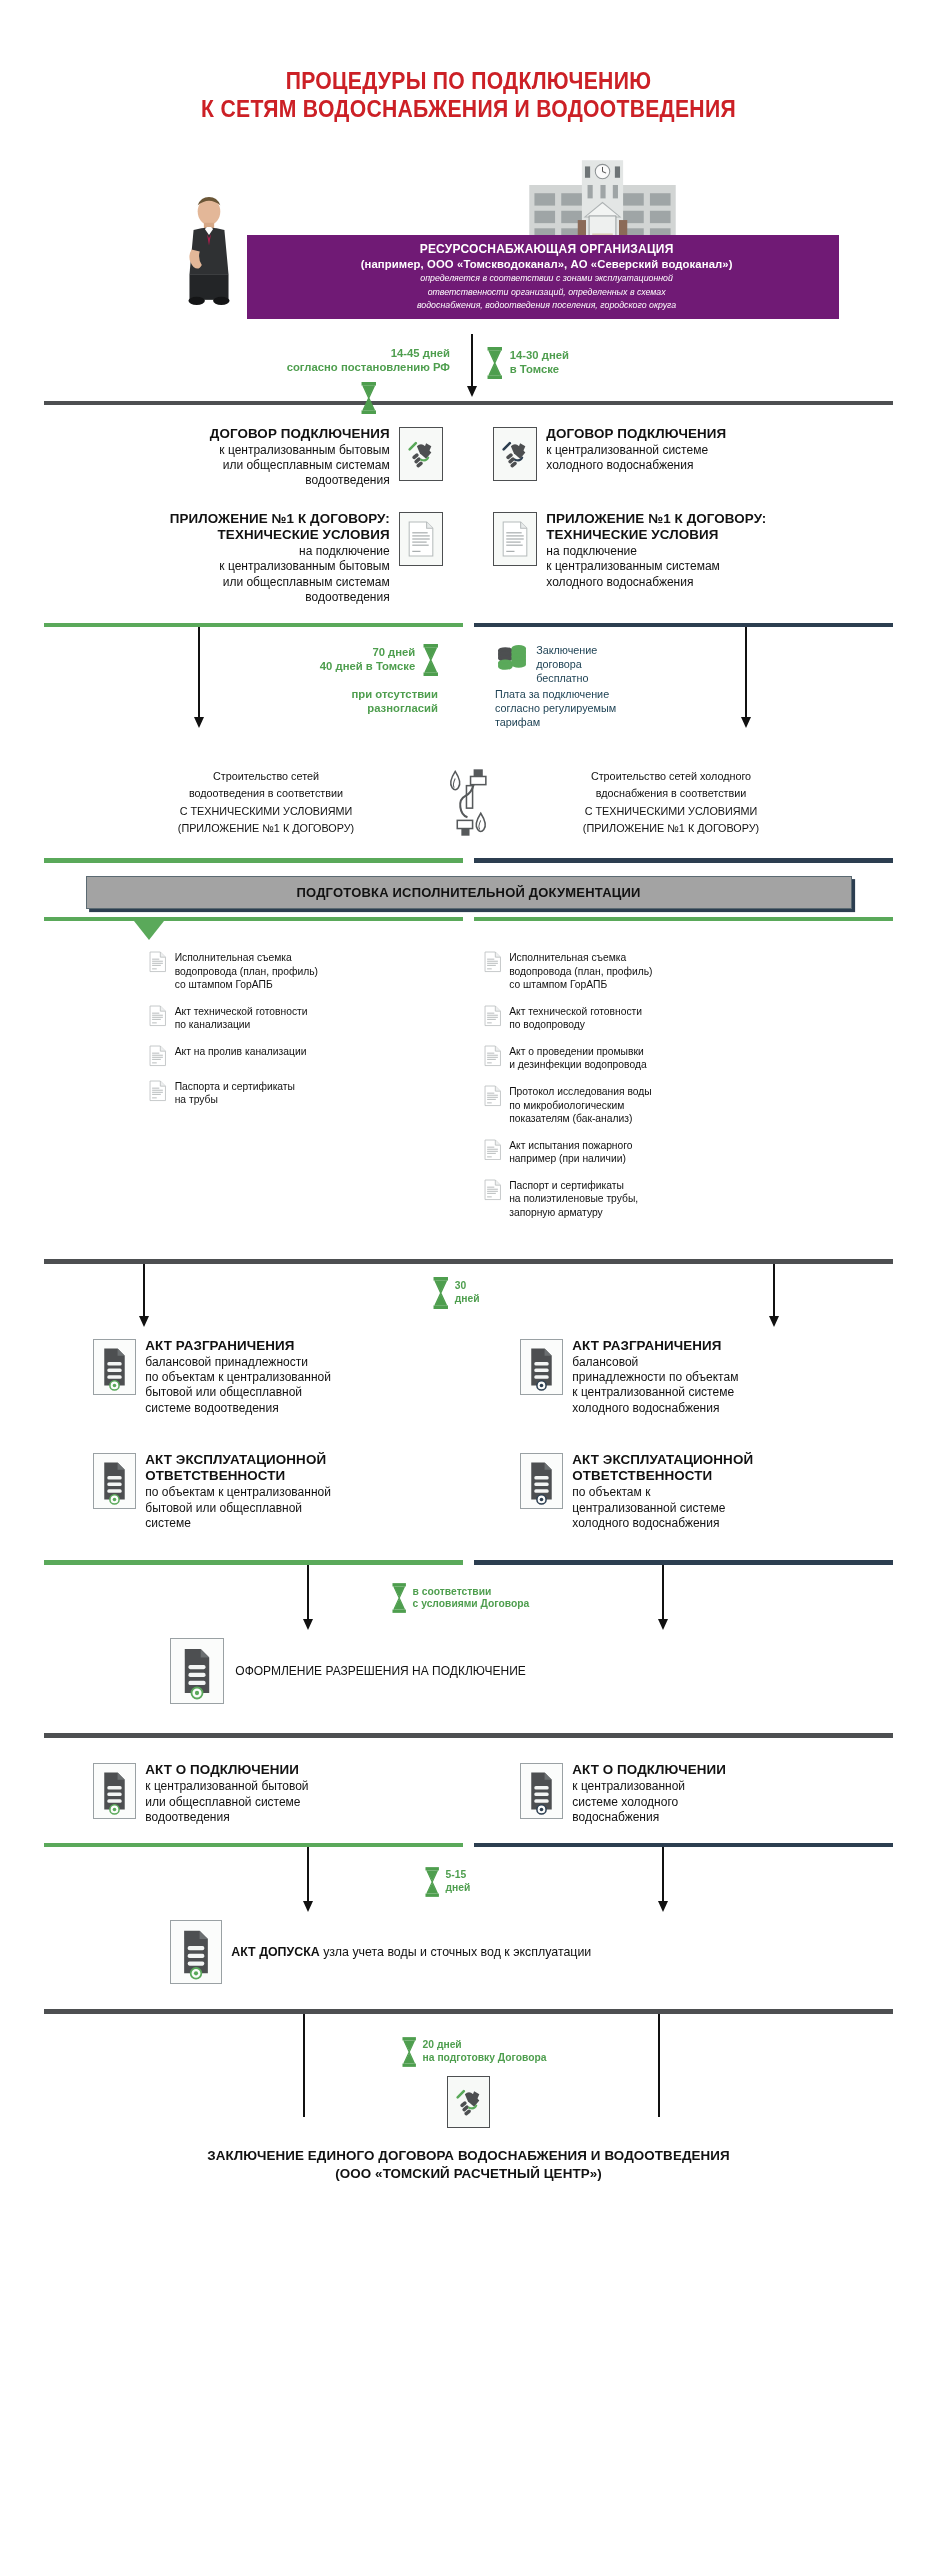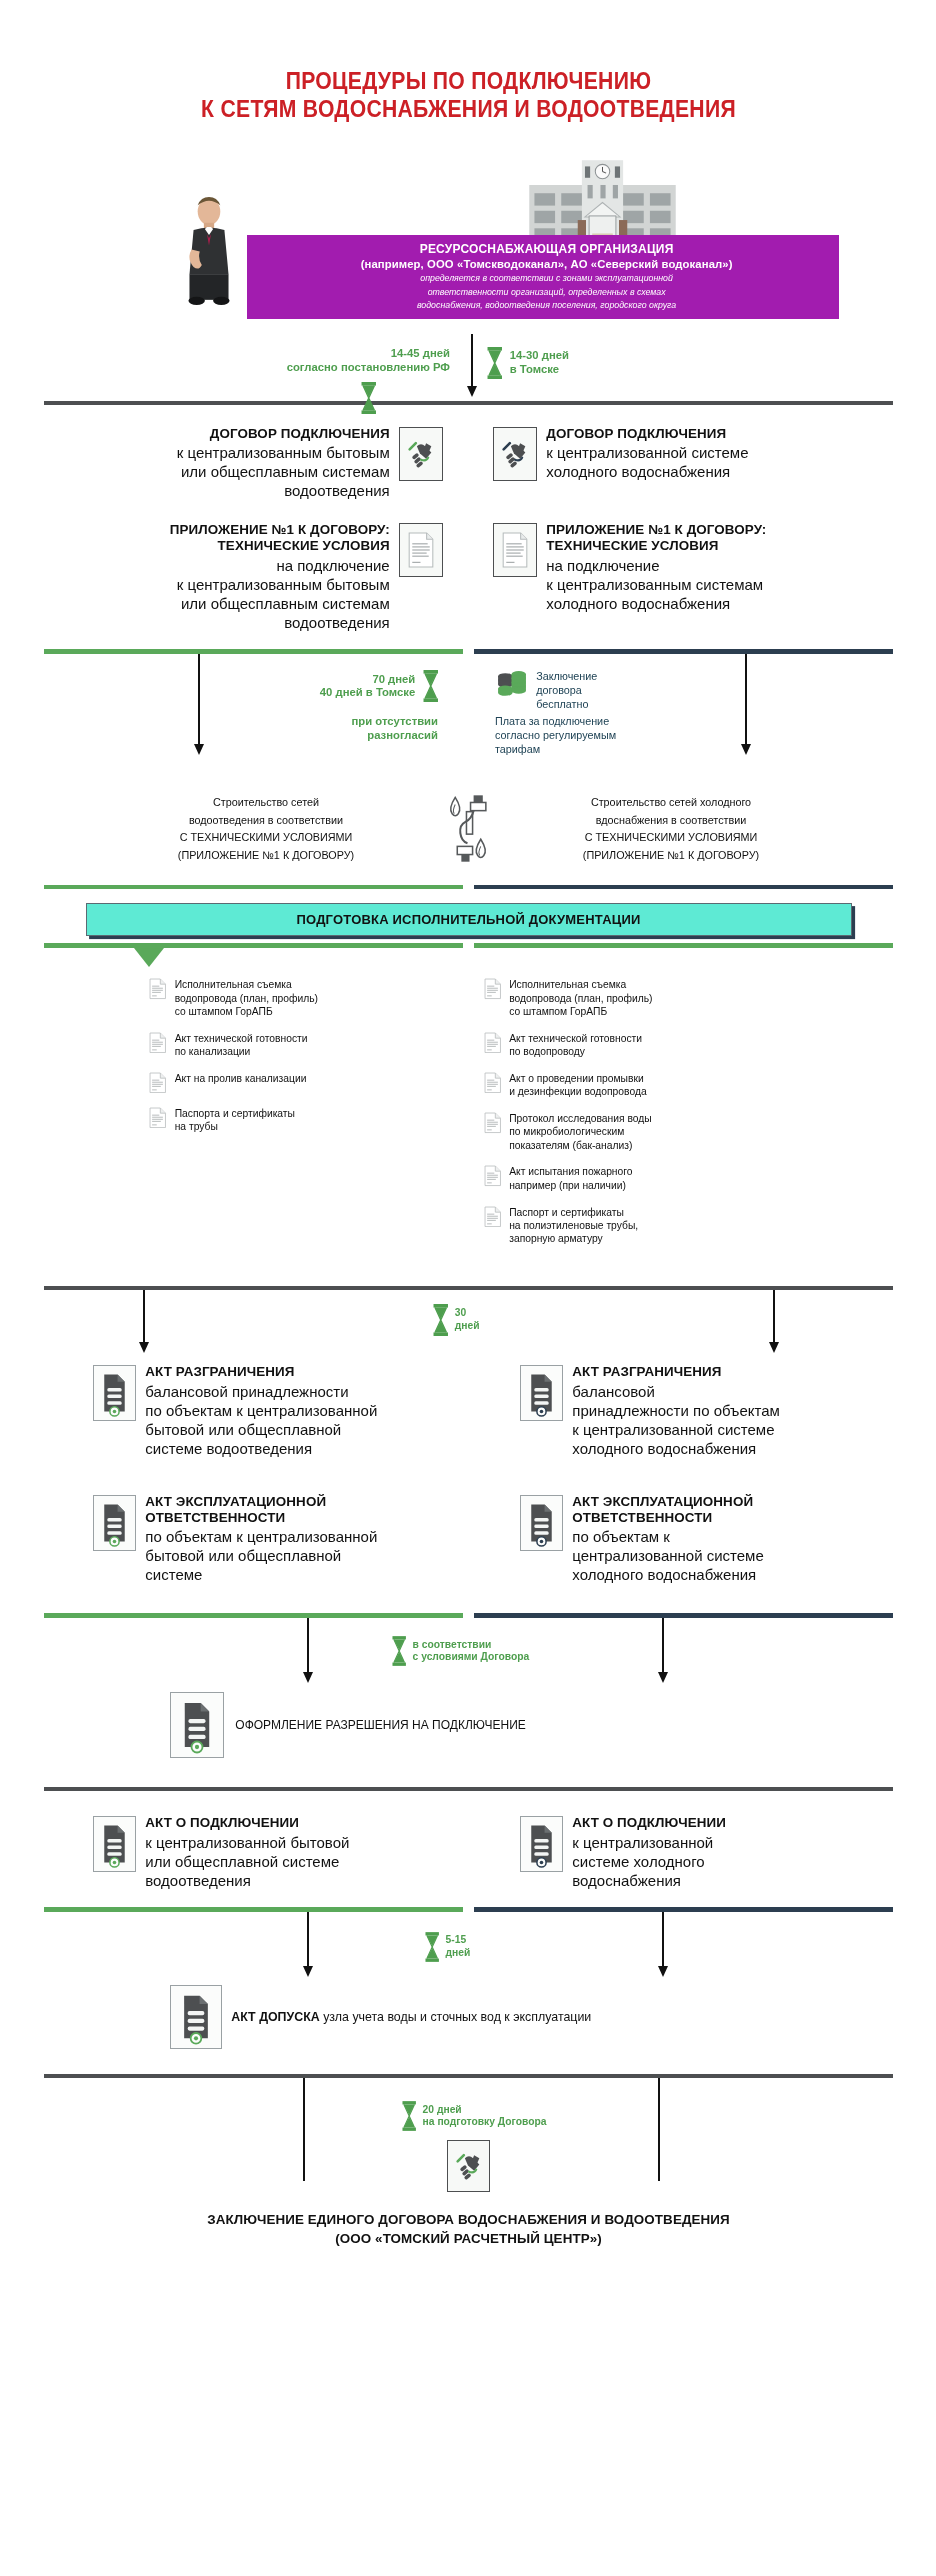--- a/index.html
+++ b/index.html
@@ -26,21 +26,21 @@
     transform: scaleX(0.92);
   }
 
   
   .hero { position: relative; height: 170px; margin-top: 25px; }
   .hero-building { position: absolute; left: 520px; top: 5.2px; }
   .hero-person   { position: absolute; left: 178px; top: 45px; z-index: 4; }
   .green-banner {
     position: absolute;
     left: 247px; right: 98px; top: 87px;
-    background: #a21caf;
+    background: #701a75;
     padding: 7.2px 13.4px 8.2px 20.6px;
     text-align: center;
     color: #ffffff;
     z-index: 2;
   }
   .gb-l1 { font-size: 12px; font-weight: bold; letter-spacing: 0.2px; line-height: 1.25; }
   .gb-l2 { font-size: 11.3px; font-weight: bold; letter-spacing: 0.1px; line-height: 1.3; }
   .gb-note { font-size: 8.8px; font-style: italic; line-height: 1.32; margin-top: 1.5px; }
 
   
@@ -68,42 +68,42 @@
   
   .row2 { display: flex; width: 937px; }
   .col { width: 468px; }
 
   .card { display: flex; align-items: flex-start; gap: 9.3px; }
   .card.rev { flex-direction: row-reverse; }
   .card-text h3 {
     font-size: 13.4px; font-weight: bold; line-height: 1.1;
     letter-spacing: 0.1px; margin-bottom: 1.5px;
   }
-  .card-text p { font-size: 15px; line-height: 1.27; }
+  .card-text p { font-size: 12px; line-height: 1.27; }
   .card.rev .card-text { text-align: right; }
 
   
   .tile {
     position: relative; width: 44px; height: 54px; flex: 0 0 44px;
     background: #f7f9f7; border: 1px solid #4d4f51;
   }
   .tile::after {
     content: ""; position: absolute; left: 3.6px; top: 3.6px;
     width: 44px; height: 54px; background: #5aa95a; z-index: -1;
   }
   .tile.navy::after { background: #2c3e50; }
   .tile svg { position: absolute; left: 50%; top: 50%; transform: translate(-50%,-50%); }
 
   
   .paper { flex: 0 0 17.5px; width: 17.5px; height: 21.6px; }
 
   
   .hdrbox {
     position: relative; margin: 0 auto;
-    background: #5eead4; border: 1px solid #5b6a72;
+    background: #a3a3a3; border: 1px solid #5b6a72;
     padding: 8.2px 10.3px; text-align: center;
     box-shadow: 3.1px 3.1px 0 0 #2c3e50;
   }
   .hdrbox span { font-size: 13px; font-weight: bold; letter-spacing: 0.2px; }
 
   .tri-down {
     width: 0; height: 0;
     border-left: 15.5px solid transparent;
     border-right: 15.5px solid transparent;
     border-top: 19.6px solid #5aa95a;

